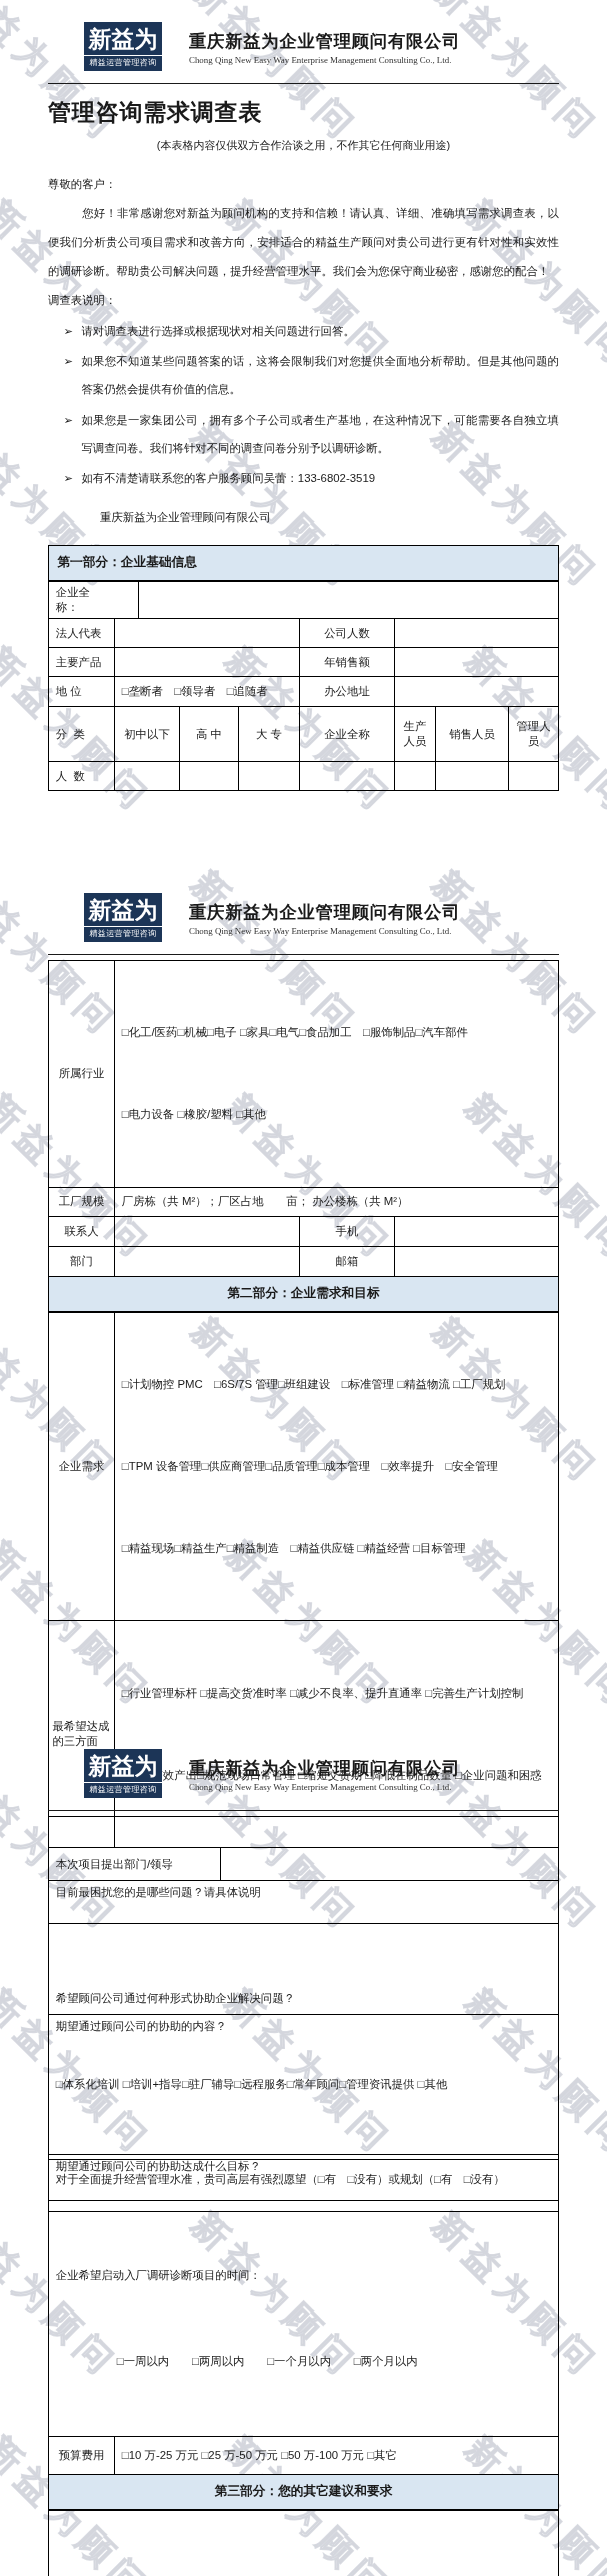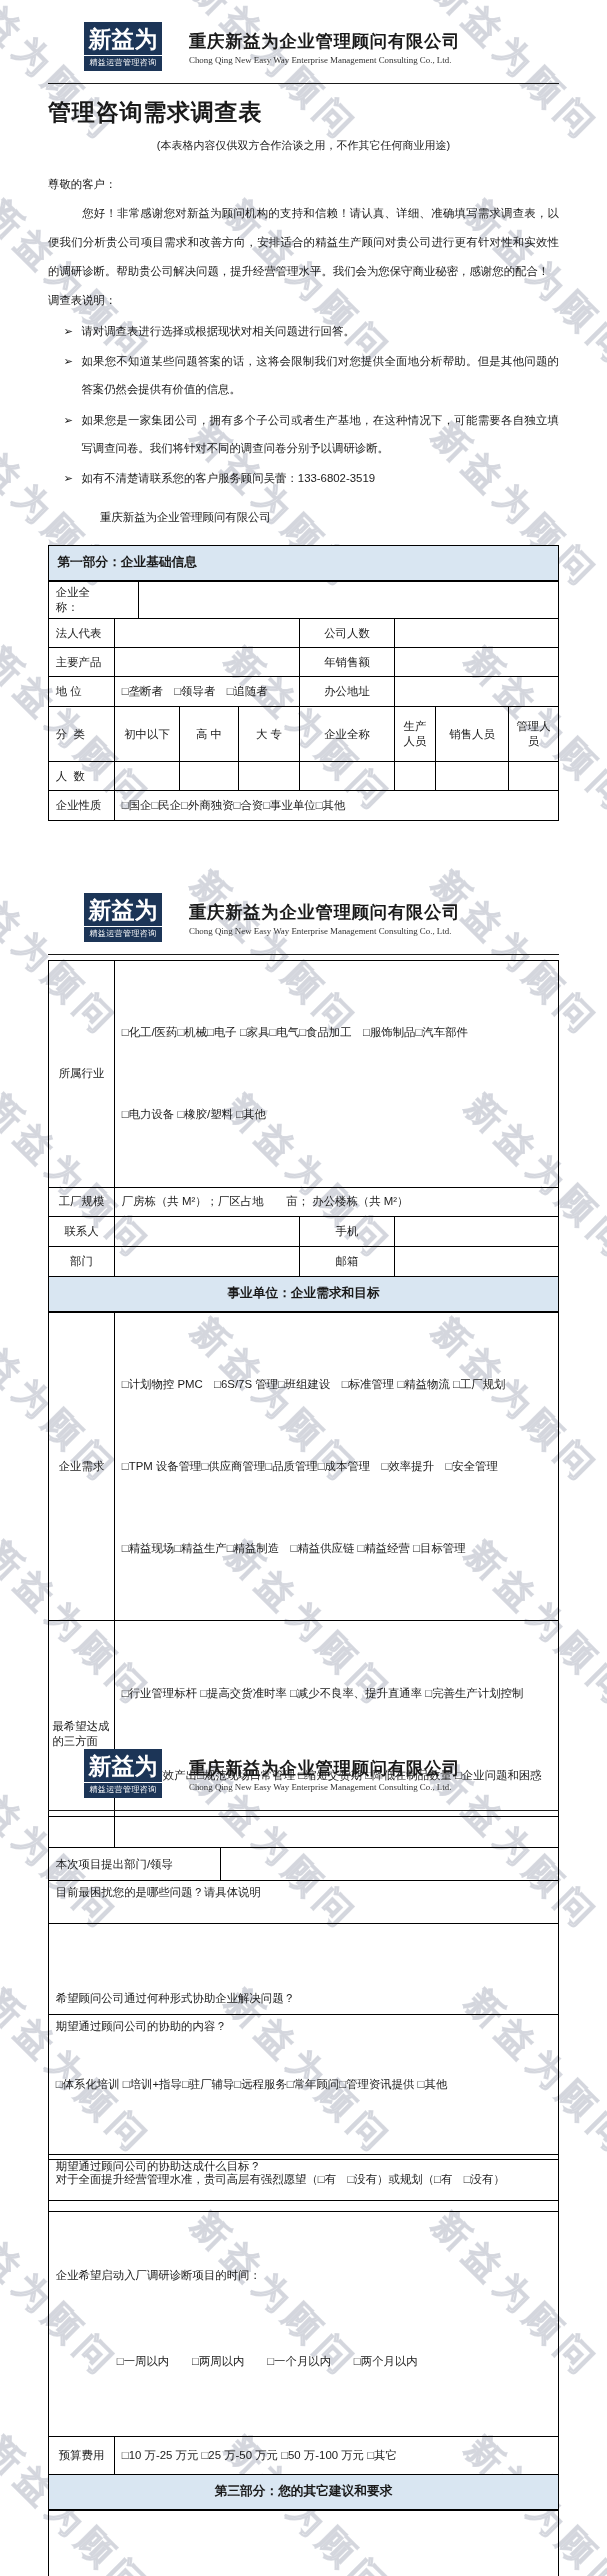--- a/index.html
+++ b/index.html
@@ -199,24 +199,20 @@
       <div class="trow h33">
         <div class="cell c1">人  数</div>
         <div class="cell c2"></div>
         <div class="cell c3"></div>
         <div class="cell c4"></div>
         <div class="cell c5"></div>
         <div class="cell c6"></div>
         <div class="cell c7"></div>
         <div class="cell grow"></div>
       </div>
-      <div class="trow h34">
-        <div class="cell c1">企业性质</div>
-        <div class="cell grow">□国企□民企□外商独资□合资□事业单位□其他</div>
-      </div>
     </div>
   </div>
 
   <div class="page" id="page2">
     <div class="doc-header">
       <div class="logo">
         <div class="logo-main">新益为</div>
         <div class="logo-sub">精益运营管理咨询</div>
       </div>
       <div class="company-names">
@@ -246,21 +242,21 @@
         <div class="cell c5 ctr">手机</div>
         <div class="cell grow"></div>
       </div>
       <div class="trow h34">
         <div class="cell c1 ctr">部门</div>
         <div class="cell w219"></div>
         <div class="cell c5 ctr">邮箱</div>
         <div class="cell grow"></div>
       </div>
       <div class="trow sec-row">
-        <div class="cell grow sec-center">事业单位：企业需求和目标</div>
+        <div class="cell grow sec-center">第二部分：企业需求和目标</div>
       </div>
       <div class="trow h94">
         <div class="cell c1 ctr">企业需求</div>
         <div class="cell grow">
           <div class="multiline">
             <div>□计划物控 PMC　□6S/7S 管理□班组建设　□标准管理 □精益物流 □工厂规划</div>
             <div>□TPM 设备管理□供应商管理□品质管理□成本管理　□效率提升　□安全管理</div>
             <div>□精益现场□精益生产□精益制造　□精益供应链 □精益经营 □目标管理</div>
           </div>
         </div>

